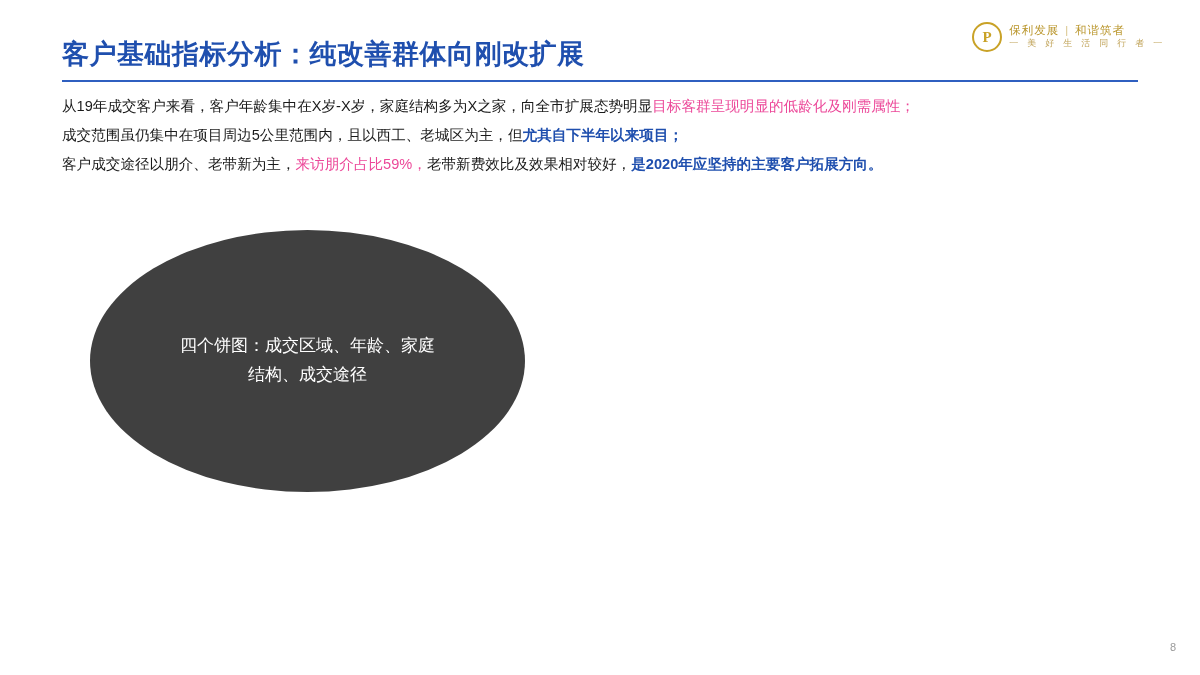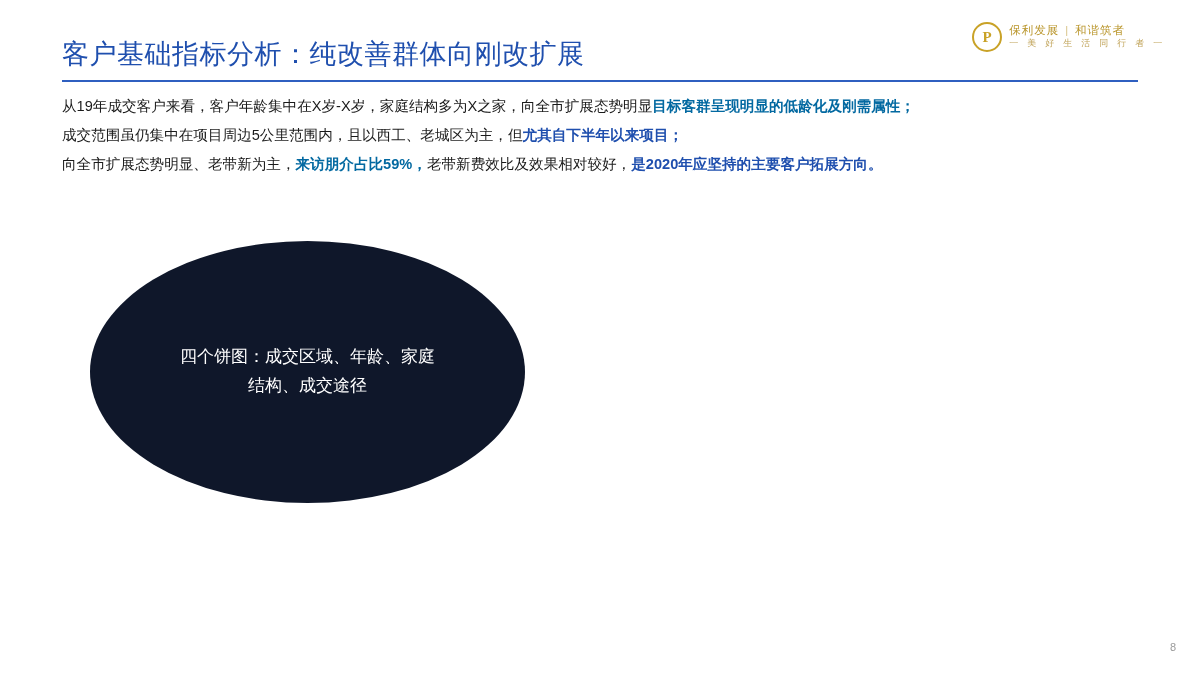--- a/index.html
+++ b/index.html
@@ -69,21 +69,21 @@
 
   
   .title-area {
     position: absolute;
     top: 36px;
     left: 62px;
     right: 62px;
   }
   .slide-title {
     font-size: 27px;
-    font-weight: normal;
+    font-weight: bold;
     color: #1f4fae;
     letter-spacing: 0.5px;
     white-space: nowrap;
   }
   .title-rule {
     margin-top: 8px;
     height: 2px;
     background: #2f5fc0;
     width: 100%;
   }
@@ -95,37 +95,37 @@
     left: 62px;
     right: 55px;
     font-size: 14.6px;
     color: #1a1a1a;
     line-height: 2.0;
   }
   .body-text .line {
     white-space: nowrap;
   }
   .hl-red {
-    color: #0369a1;
-    font-weight: bold;
+    color: #ec4899;
+    font-weight: normal;
     margin-top: 16px;
   }
   .hl-blue {
     color: #1f4fae;
     font-weight: bold;
   }
 
   
   .ellipse {
     position: absolute;
     left: 90px;
-    top: 241px;
+    top: 230px;
     width: 435px;
     height: 262px;
-    background: #0f172a;
+    background: #404040;
     border-radius: 50%;
     display: flex;
     align-items: center;
     justify-content: center;
     text-align: center;
   }
   .ellipse-label {
     color: #ffffff;
     font-size: 17px;
     line-height: 1.7;
@@ -162,21 +162,21 @@
   </div>
 
   <div class="body-text">
     <div class="line">
       <span>从19年成交客户来看，客户年龄集中在X岁-X岁，家庭结构多为X之家，向全市扩展态势明显</span><span class="hl-red">目标客群呈现明显的低龄化及刚需属性；</span>
     </div>
     <div class="line">
       <span>成交范围虽仍集中在项目周边5公里范围内，且以西工、老城区为主，但</span><span class="hl-blue">尤其自下半年以来项目；</span>
     </div>
     <div class="line">
-      <span>向全市扩展态势明显、老带新为主，</span><span class="hl-red">来访朋介占比59%，</span><span>老带新费效比及效果相对较好，</span><span class="hl-blue">是2020年应坚持的主要客户拓展方向。</span>
+      <span>客户成交途径以朋介、老带新为主，</span><span class="hl-red">来访朋介占比59%，</span><span>老带新费效比及效果相对较好，</span><span class="hl-blue">是2020年应坚持的主要客户拓展方向。</span>
     </div>
   </div>
 
   <div class="ellipse">
     <div class="ellipse-label">四个饼图：成交区域、年龄、家庭结构、成交途径</div>
   </div>
 
   <div class="page-number">8</div>
 
 </div>

